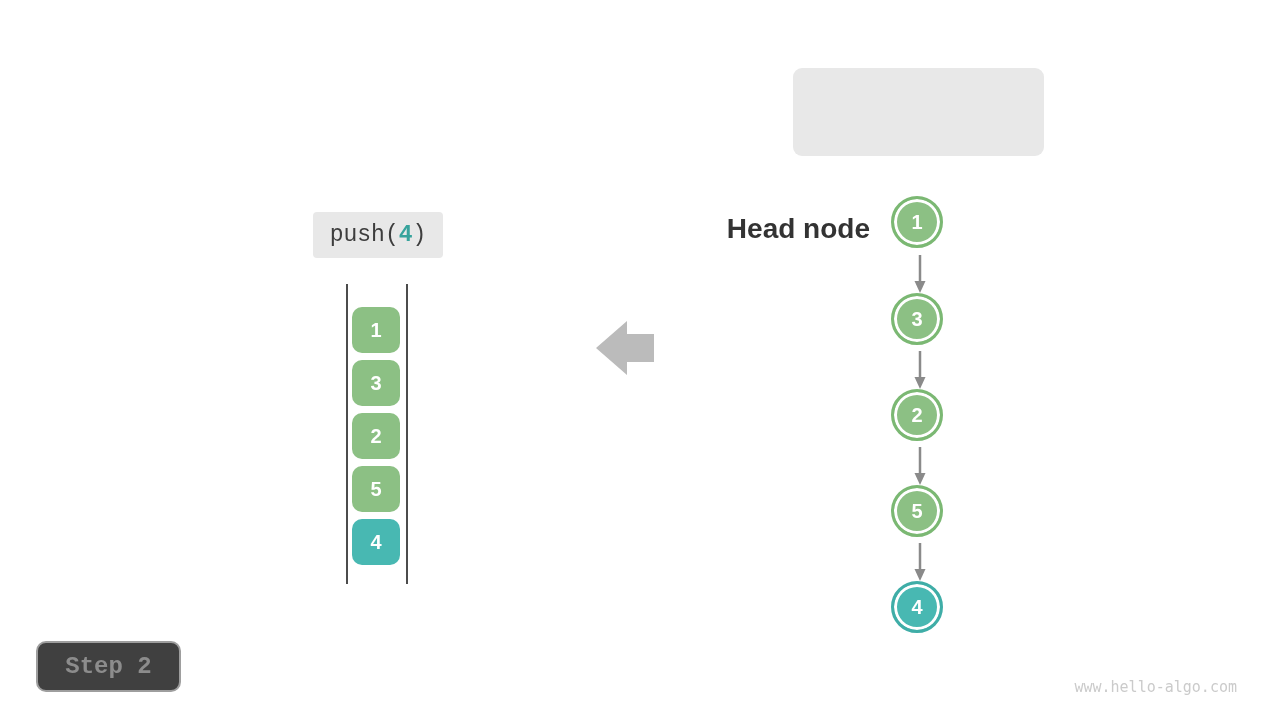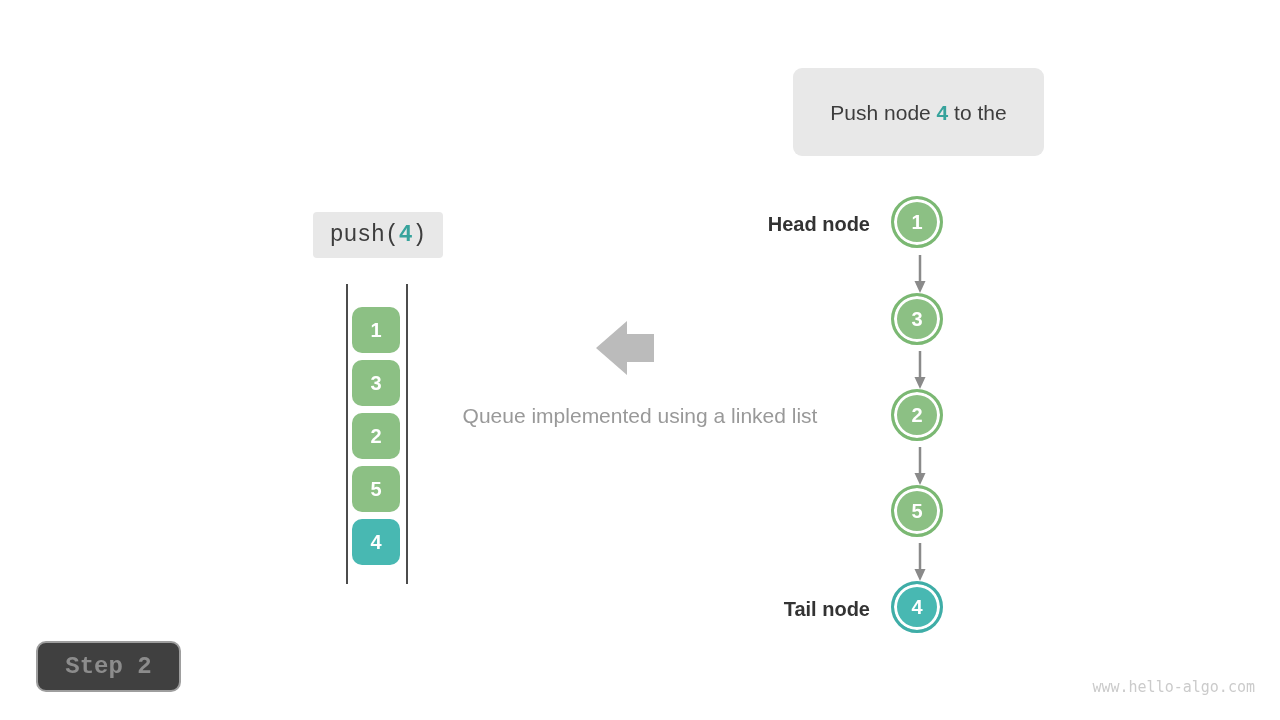--- a/index.html
+++ b/index.html
@@ -80,49 +80,48 @@
 
   .link-arrow { left: 912px; width: 16px; height: 38px; }
   .link-0 { top: 255px; }
   .link-1 { top: 351px; }
   .link-2 { top: 447px; }
   .link-3 { top: 543px; }
 
   
   .node-label {
     left: 690px; width: 180px; text-align: right;
-    font-size: 20px; font-weight: bold; color: #333333;
+    font-size: 28px; font-weight: bold; color: #333333;
   }
   .head-label { top: 213px; }
   .tail-label { top: 598px; }
 
   
   .step-badge {
     left: 36px; top: 641px; width: 145px; height: 51px;
     background: #404040;
     border: 2px solid #9e9e9e; border-radius: 10px;
     display: flex; align-items: center; justify-content: center;
     font-family: "Liberation Mono", monospace;
     font-size: 24px; font-weight: bold; color: #8c8c8c;
   }
 
   
   .watermark {
-    right: 25px; top: 678px;
+    right: 43px; top: 678px;
     font-family: "DejaVu Sans Mono", monospace;
     font-size: 15px; color: #cbcbcb;
   }
 </style>
 </head>
 <body>
 
 <div class="canvas">
 
   <div class="abs callout">
-    <div><span>Push node </span><span class="accent">4</span><span> to the</span></div>
   </div>
 
   <div class="abs push-label">
       <span>push(</span>
       <span class="accent">4</span>
       <span>)</span>
     </div>
 
   <div class="abs wall wall-left"></div>
   <div class="abs wall wall-right"></div>
@@ -130,24 +129,22 @@
   <div class="abs cell cell-0 cell-green">1</div>
   <div class="abs cell cell-1 cell-green">3</div>
   <div class="abs cell cell-2 cell-green">2</div>
   <div class="abs cell cell-3 cell-green">5</div>
   <div class="abs cell cell-4 cell-teal">4</div>
 
   <svg class="abs big-arrow" width="58" height="58" viewBox="0 0 58 58">
     <polygon points="0,29 31,2 31,15 58,15 58,43 31,43 31,56" fill="#bbbbbb"></polygon>
   </svg>
 
-  <div class="abs caption">Queue implemented using a linked list</div>
 
   <div class="abs node-label head-label">Head node</div>
-  <div class="abs node-label tail-label">Tail node</div>
 
   <div class="abs node node-0 node-green">1</div>
   <div class="abs node node-1 node-green">3</div>
   <div class="abs node node-2 node-green">2</div>
   <div class="abs node node-3 node-green">5</div>
   <div class="abs node node-4 node-teal">4</div>
 
   <svg class="abs link-arrow link-0" viewBox="0 0 16 38">
     <line x1="8" y1="0" x2="8" y2="27" stroke="#8a8a8a" stroke-width="2.5"></line>
     <polygon points="2.5,26 13.5,26 8,38" fill="#8a8a8a"></polygon>

